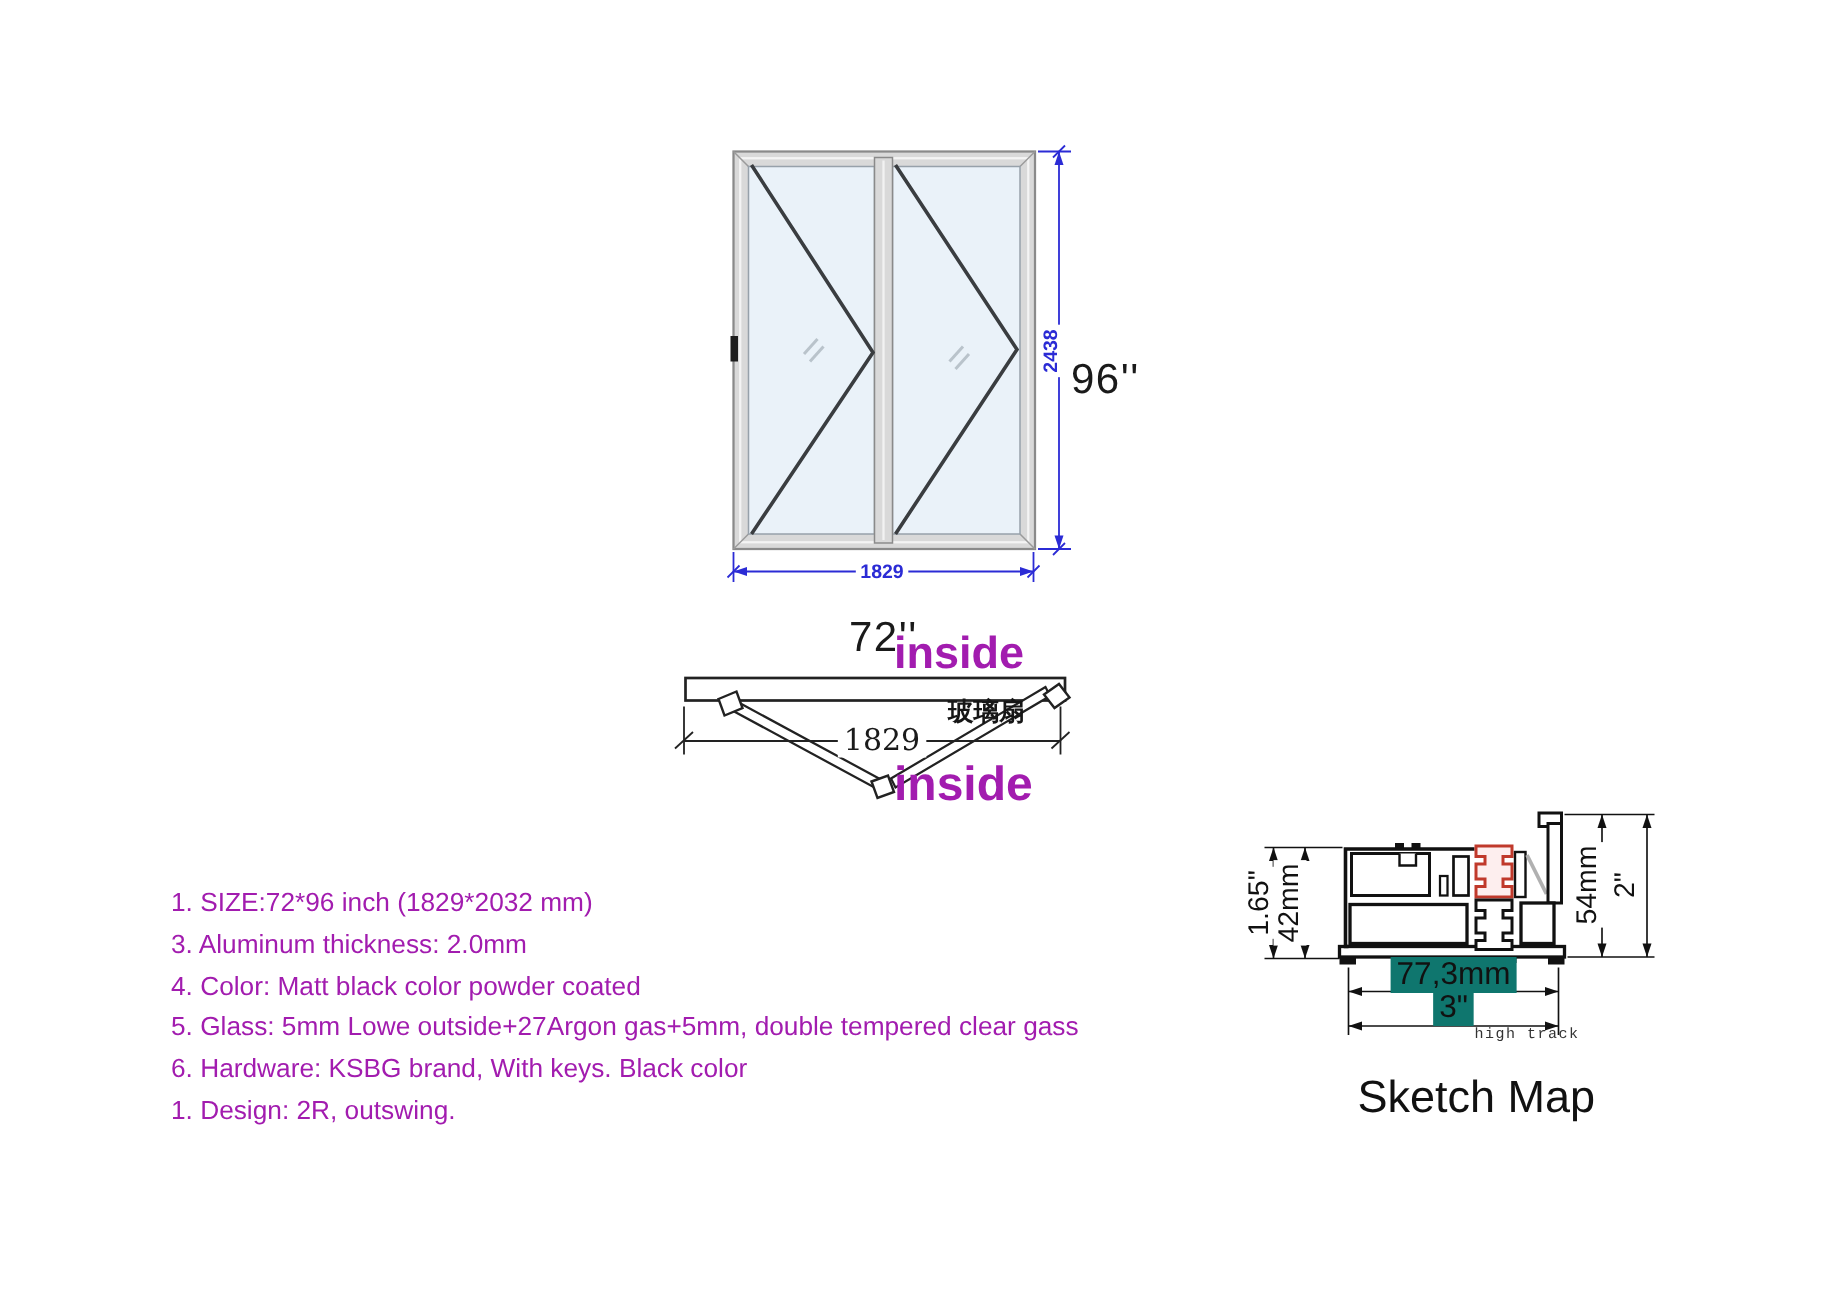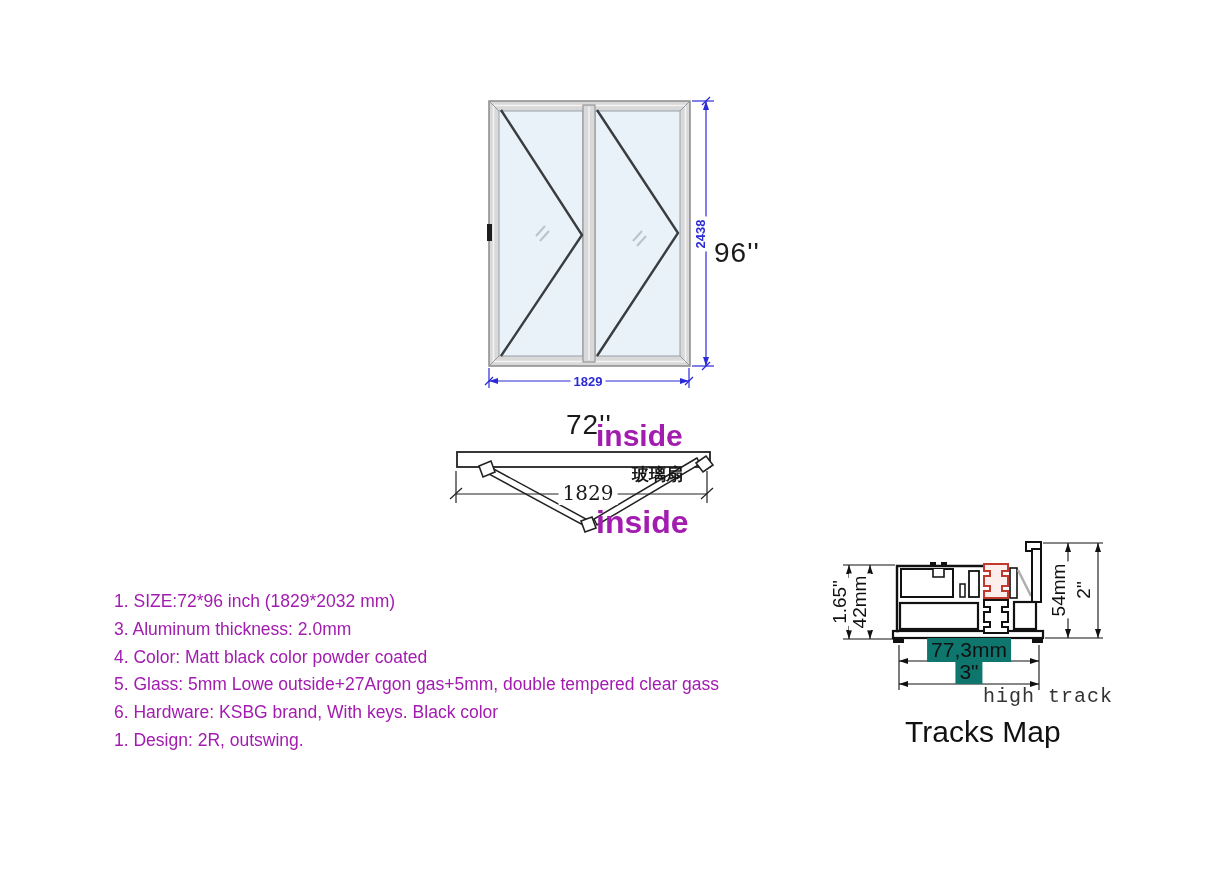--- a/index.html
+++ b/index.html
@@ -17,21 +17,21 @@
   .center-rot{transform:translate(-50%,-50%) rotate(-90deg);}
   .center-xy{transform:translate(-50%,-50%);}
   .plan-dim{
     font-family:"DejaVu Serif",serif;font-size:20px;color:#1a1a1a;
     background:#ffffff;padding:0 4px;white-space:nowrap;
   }
   .cjk{font-weight:700;font-size:17px;color:#161616;white-space:nowrap;}
   .sk-dim{font-size:19px;color:#111;background:#fff;padding:0 2px;white-space:nowrap;}
   .sk-dim-b{font-size:21px;color:#111;background:#0f766e;padding:0 4px;white-space:nowrap;}
   .track-label{
-    font-family:"Liberation Mono",monospace;font-size:20px;color:#333;
+    font-family:"Liberation Mono",monospace;font-size:10px;color:#333;
     letter-spacing:1px;white-space:nowrap;
   }
   .sketch-title{font-size:30px;color:#111;white-space:nowrap;}
   .specs{font-size:17.5px;line-height:27.8px;color:#a21caf;white-space:nowrap;margin-left:44px;}
   svg{display:block;}
 </style>
 </head>
 <body>
 
 <div class="canvas">
@@ -195,21 +195,21 @@
     </g>
   </svg>
 
   <div class="abs sk-dim center-rot" style="left:840px;top:602px;">1.65"</div>
   <div class="abs sk-dim center-rot" style="left:860px;top:602px;">42mm</div>
   <div class="abs sk-dim center-rot" style="left:1059px;top:590px;">54mm</div>
   <div class="abs sk-dim center-rot" style="left:1084px;top:590px;">2"</div>
   <div class="abs sk-dim-b center-xy" style="left:969px;top:650px;">77,3mm</div>
   <div class="abs sk-dim-b center-xy" style="left:969px;top:672px;">3"</div>
   <div class="abs track-label" style="left:983px;top:685px;">high track</div>
-  <div class="abs sketch-title" style="left:905px;top:715px;">Tracks Map</div>
+  <div class="abs sketch-title" style="left:905px;top:715px;">Sketch Map</div>
 
   <div class="abs specs" style="left:70px;top:588px;">
     <div>1. SIZE:72*96 inch (1829*2032 mm)</div>
     <div>3. Aluminum thickness: 2.0mm</div>
     <div>4. Color: Matt black color powder coated</div>
     <div>5. Glass: 5mm Lowe outside+27Argon gas+5mm, double tempered clear gass</div>
     <div>6. Hardware: KSBG brand, With keys. Black color</div>
     <div>1. Design: 2R, outswing.</div>
   </div>
 

